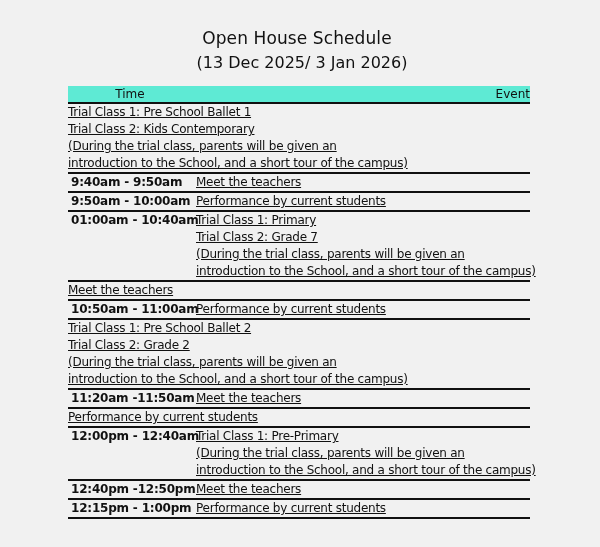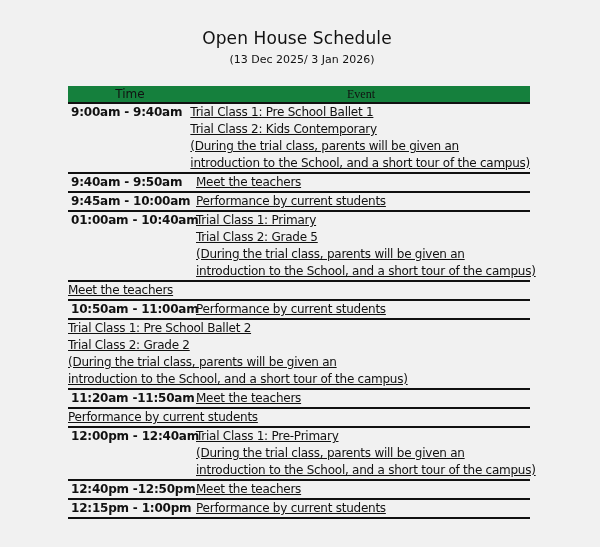--- a/index.html
+++ b/index.html
@@ -27,46 +27,45 @@
     padding-left: 0px;
     box-sizing: border-box;
   }
   .title span { display: inline-block; transform: translateX(-3px); }
   .subtitle {
     position: absolute;
     left: 0;
     width: 600px;
     top: 53px;
     text-align: center;
-    font-size: 11px;
+    font-size: 16px;
     color: #111;
   }
   .subtitle span { display: inline-block; transform: translateX(2px); }
   .table {
     position: absolute;
     left: 68px;
     top: 86px;
     width: 462px;
   }
   .thead {
     display: flex;
     height: 16px;
-    background: #15803d;
+    background: #5eead4;
     border-bottom: 2px solid #111;
     font-size: 12px;
     line-height: 16px;
   }
   .thead .c-time {
     width: 124px;
     text-align: center;
   }
   .thead .c-event {
     flex: 1;
-    text-align: center;
-    font-family: Liberation Serif, serif;
+    text-align: right;
   }
   .row {
     display: flex;
     border-bottom: 2px solid #111;
     font-size: 12px;
   }
   .row .c-time {
     width: 125px;
     padding-left: 3px;
     font-weight: bold;
@@ -89,45 +88,44 @@
 <div class="title"><span>Open House Schedule</span></div>
 <div class="subtitle"><span>(13 Dec 2025/ 3 Jan 2026)</span></div>
 
 <div class="table">
   <div class="thead">
     <div class="c-time">Time</div>
     <div class="c-event">Event</div>
   </div>
   <div id="rows">
       <div class="row">
-        <div class="c-time">9:00am - 9:40am</div>
         <div class="c-event">
           <span class="line">Trial Class 1: Pre School Ballet 1</span>
           <span class="line">Trial Class 2: Kids Contemporary</span>
           <span class="line">(During the trial class, parents will be given an</span>
           <span class="line">introduction to the School, and a short tour of the campus)</span>
         </div>
       </div>
       <div class="row">
         <div class="c-time">9:40am - 9:50am</div>
         <div class="c-event">
           <span class="line">Meet the teachers</span>
         </div>
       </div>
       <div class="row">
-        <div class="c-time">9:45am - 10:00am</div>
+        <div class="c-time">9:50am - 10:00am</div>
         <div class="c-event">
           <span class="line">Performance by current students</span>
         </div>
       </div>
       <div class="row">
         <div class="c-time">01:00am - 10:40am</div>
         <div class="c-event">
           <span class="line">Trial Class 1: Primary</span>
-          <span class="line">Trial Class 2: Grade 5</span>
+          <span class="line">Trial Class 2: Grade 7</span>
           <span class="line">(During the trial class, parents will be given an</span>
           <span class="line">introduction to the School, and a short tour of the campus)</span>
         </div>
       </div>
       <div class="row">
         <div class="c-event">
           <span class="line">Meet the teachers</span>
         </div>
       </div>
       <div class="row">

